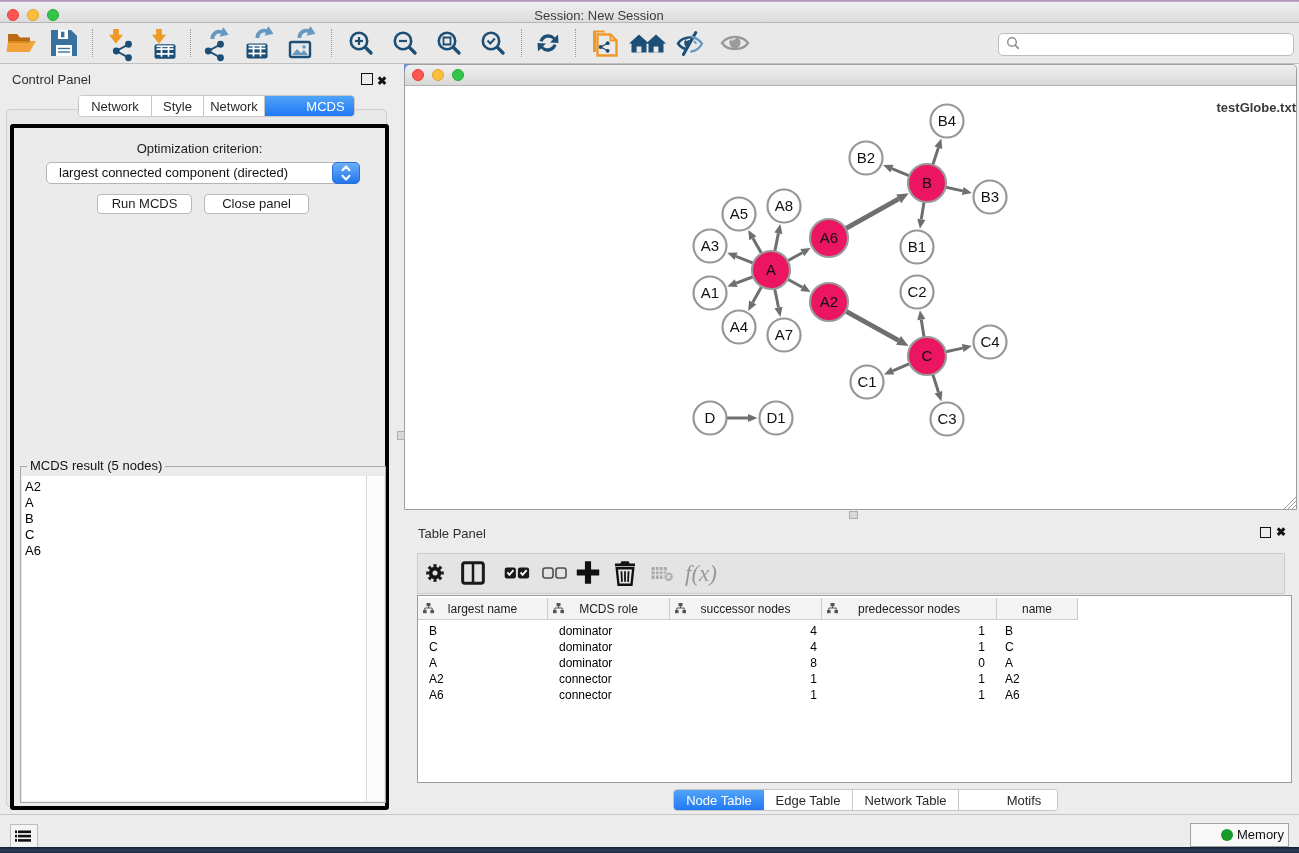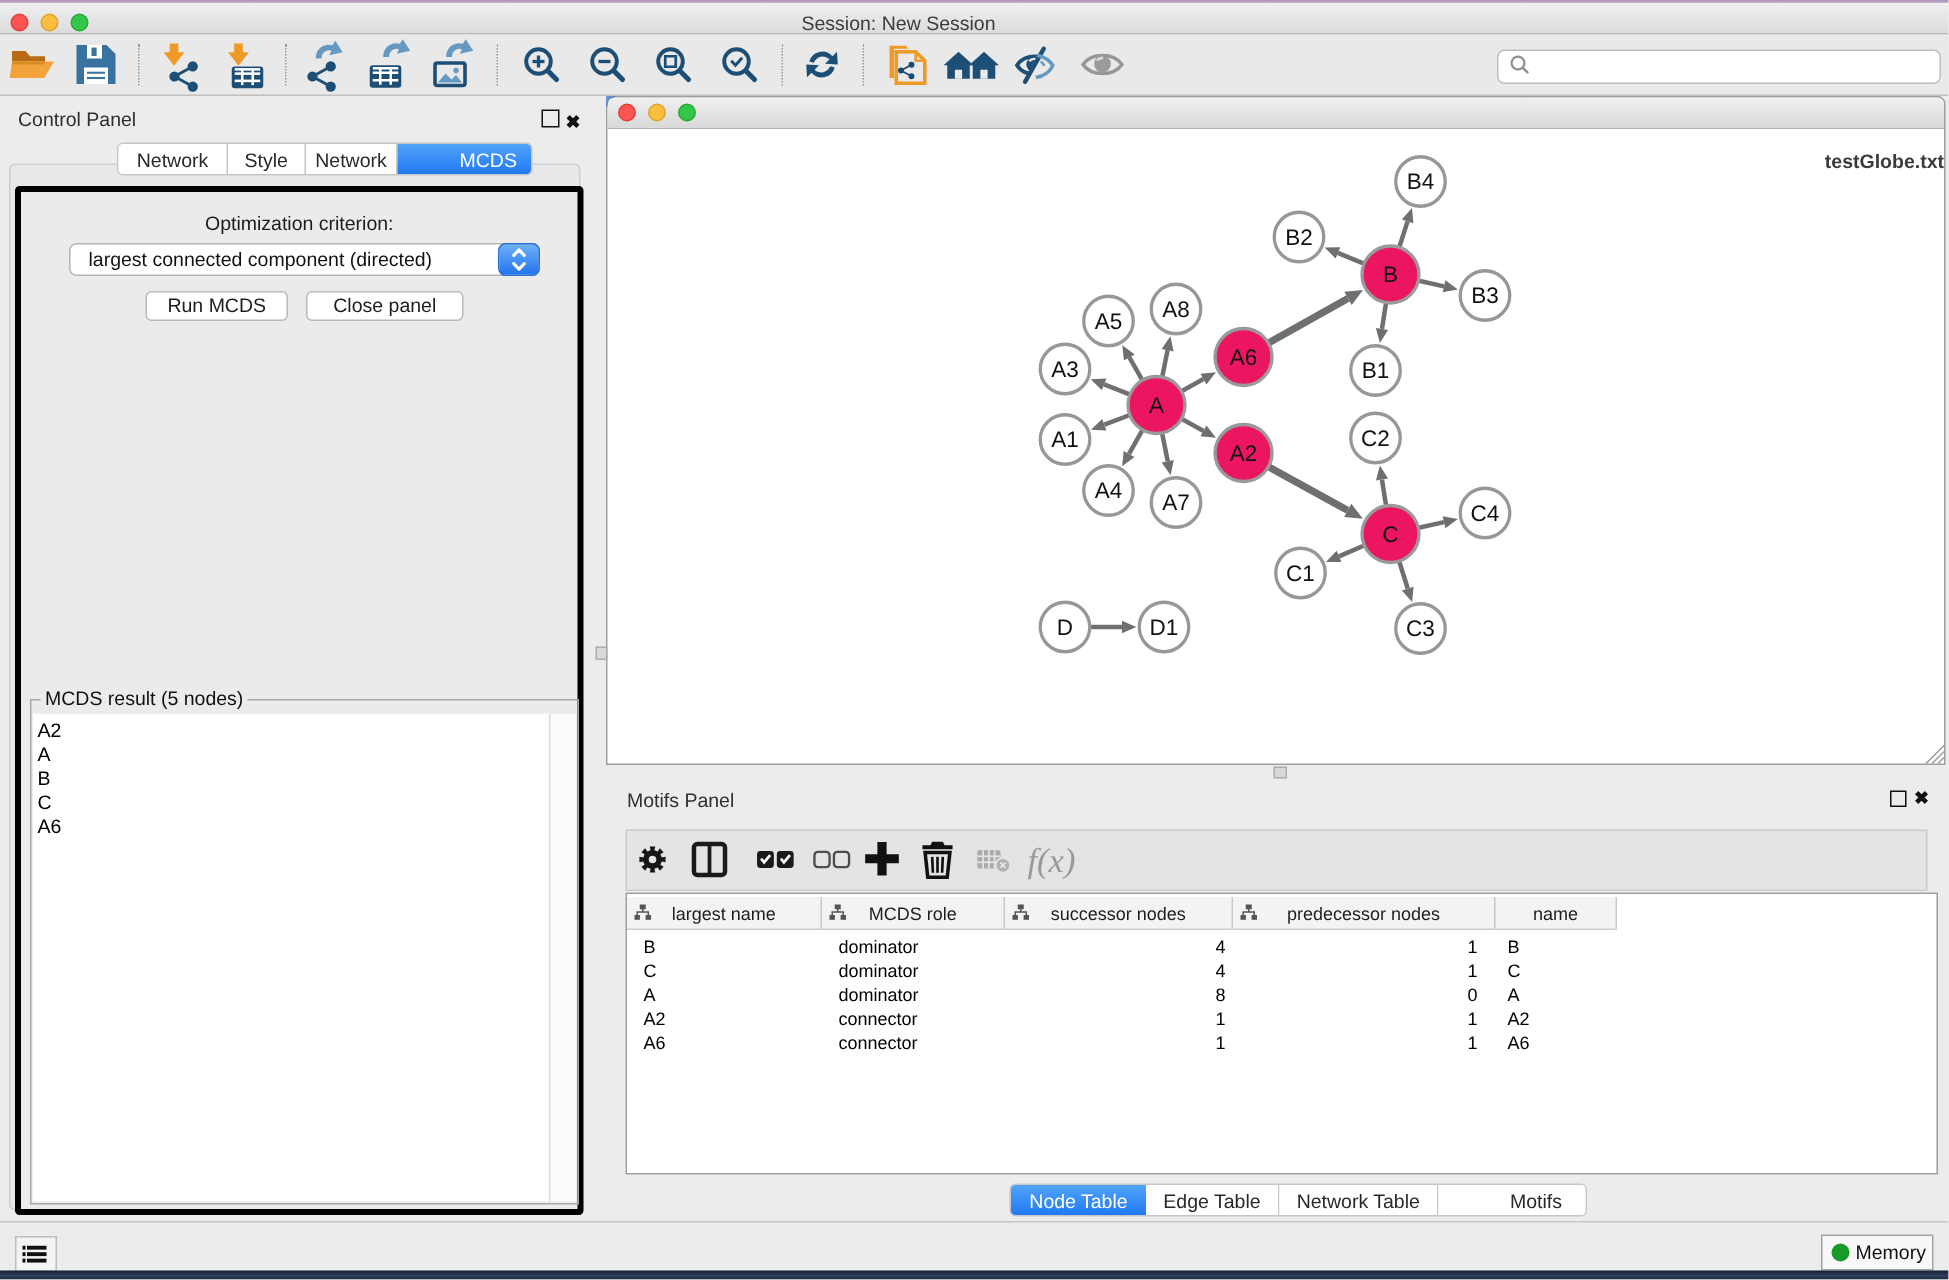--- a/index.html
+++ b/index.html
@@ -45,21 +45,21 @@
 #tp-title{left:21px;top:16px;font-size:13px;color:#2f2f2f;}
 #tp-toolbar{left:20px;top:43px;width:868px;height:41px;background:#e4e4e4;border:1px solid #cccccc;box-sizing:border-box;}
 #tp-table{left:20px;top:85px;width:873px;height:186px;background:#fff;border:1px solid #9c9c9c;}
 #tp-header{position:absolute;left:0;top:2px;width:660px;height:21px;background:#f3f3f3;border-bottom:1px solid #cfcfcf;font-size:12px;color:#1d1d1d;}
 .hcell{position:absolute;top:0;height:21px;border-right:1px solid #c9c9c9;}
 .hlab{position:absolute;top:4px;width:100%;text-align:center;}
 .cell{position:absolute;font-size:12px;color:#000;height:16px;line-height:16px;}
 #tabs2{left:276px;top:279px;}
 
 #status{left:0;top:814px;width:1299px;height:33px;background:#ececec;border-top:1px solid #c6c6c6;}
-#memory{position:absolute;right:10px;top:8px;width:73px;height:22px;background:#f8f8f8;border:1px solid #a2a2a2;font-size:13px;color:#111;}
+#memory{position:absolute;right:10px;top:8px;width:73px;height:22px;background:#f8f8f8;border:1px solid #a2a2a2;font-size:13px;color:#111;padding-left:24px;}
 #listbtn{position:absolute;left:10px;top:9px;width:26px;height:22px;background:#f4f4f4;border:1px solid #bdbdbd;}
 #bottomstrip{left:0;top:847px;width:1299px;height:6px;background:linear-gradient(#101c31,#2e3f58 55%,#1b2b43);}
 svg{position:absolute;overflow:visible;}
 </style></head>
 <body>
 <div id="stage">
   <div id="topstrip" class="abs"></div>
   <div id="titlebar" class="abs">
     <div class="tl" style="left:7px;background:#fc5552;border:0.5px solid #e33e3a;"></div>
     <div class="tl" style="left:27px;background:#fcbe3e;border:0.5px solid #e0a32e;"></div>
@@ -343,21 +343,21 @@
 <text x="371" y="338" text-anchor="middle" font-size="15" fill="#111">D1</text>
 <text x="366" y="190" text-anchor="middle" font-size="15" fill="#111">A</text>
 <text x="424" y="158" text-anchor="middle" font-size="15" fill="#111">A6</text>
 <text x="424" y="222" text-anchor="middle" font-size="15" fill="#111">A2</text>
 <text x="522" y="103" text-anchor="middle" font-size="15" fill="#111">B</text>
 <text x="522" y="276" text-anchor="middle" font-size="15" fill="#111">C</text>
       </svg>
   </div>
 
   <div id="tp" class="abs">
-    <div id="tp-title" class="abs">Motifs Panel</div>
+    <div id="tp-title" class="abs">Table Panel</div>
     <div class="hdrbtn" style="left:863px;top:17px;width:9px;height:9px;border:1.5px solid #111;"></div>
     <div class="hdrbtn" style="left:879px;top:15px;font-weight:bold;">✖</div>
     <div id="tp-toolbar" class="abs">
         <svg id="tpicons" width="868" height="39">
           <g transform="translate(17,19) rotate(-90)">
             <path d="M6.17,-1.28 L8.72,-1.80 L8.72,1.80 L6.17,1.28 L5.27,3.46 L7.44,4.89 L4.89,7.44 L3.46,5.27 L1.28,6.17 L1.80,8.72 L-1.80,8.72 L-1.28,6.17 L-3.46,5.27 L-4.89,7.44 L-7.44,4.89 L-5.27,3.46 L-6.17,1.28 L-8.72,1.80 L-8.72,-1.80 L-6.17,-1.28 L-5.27,-3.46 L-7.44,-4.89 L-4.89,-7.44 L-3.46,-5.27 L-1.28,-6.17 L-1.80,-8.72 L1.80,-8.72 L1.28,-6.17 L3.46,-5.27 L4.89,-7.44 L7.44,-4.89 L5.27,-3.46 Z" fill="#161616"></path>
             <circle r="2.5" fill="#e4e4e4"></circle>
           </g>
           <g transform="translate(55,19) scale(1.15)">
             <rect x="-9" y="-9" width="18" height="18" rx="2" fill="none" stroke="#1a1a1a" stroke-width="2.6"></rect>

